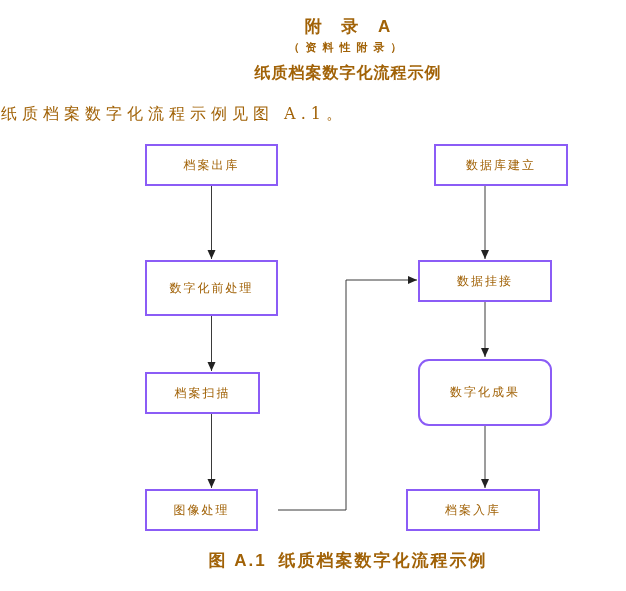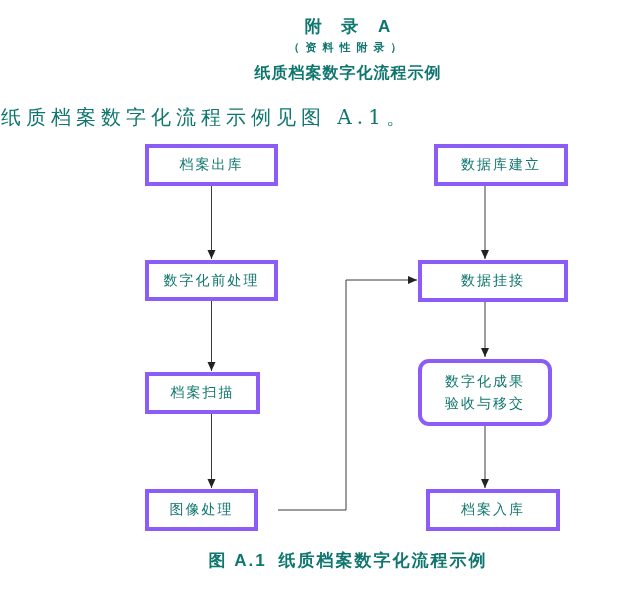--- a/index.html
+++ b/index.html
@@ -1,67 +1,67 @@
 <!DOCTYPE html>
 <html><head>
 <meta charset="utf-8">
 <style>
   html, body { margin: 0; padding: 0; }
   .page {
     position: relative;
     width: 626px;
     height: 591px;
     background: #ffffff;
-    color: #0f766e;
+    color: #a16207;
     font-family: "DejaVu Serif", "Liberation Serif", serif;
     overflow: hidden;
   }
   .hdr {
     position: absolute;
     left: 70px;
     width: 556px;
     text-align: center;
     font-family: "Liberation Sans", "DejaVu Sans", sans-serif;
     font-weight: bold;
     white-space: nowrap;
   }
   .hdr-line1 { top: 15px; font-size: 17px; letter-spacing: 1px; word-spacing: 13px; }
   .hdr-line2 { top: 40px; font-size: 11px; letter-spacing: 6px; }
   .hdr-line3 { top: 63px; font-size: 16px; letter-spacing: 1px; }
   .intro {
     position: absolute;
     left: 1px;
     top: 104px;
-    font-size: 20px;
+    font-size: 16px;
     letter-spacing: 5px;
     white-space: nowrap;
   }
   .flow-box {
     position: absolute;
     box-sizing: border-box;
-    border: 4px solid #8b5cf6;
+    border: 2px solid #8b5cf6;
     background: #ffffff;
     display: flex;
     flex-direction: column;
     align-items: center;
     justify-content: center;
-    font-size: 14px;
+    font-size: 12px;
     letter-spacing: 2px;
     line-height: 1.55;
     text-align: center;
     white-space: nowrap;
   }
   .b1 { left: 145px; top: 144px; width: 133px; height: 42px; }
-  .b2 { left: 145px; top: 260px; width: 133px; height: 41px; }
+  .b2 { left: 145px; top: 260px; width: 133px; height: 56px; }
   .b3 { left: 145px; top: 372px; width: 115px; height: 42px; }
   .b4 { left: 145px; top: 489px; width: 113px; height: 42px; }
   .b5 { left: 418px; top: 144px; width: 134px; height: 42px; margin-left: 16px; }
-  .b6 { left: 418px; top: 260px; width: 150px; height: 42px; }
+  .b6 { left: 418px; top: 260px; width: 134px; height: 42px; }
   .b7 { left: 418px; top: 359px; width: 134px; height: 67px; border-radius: 11px; }
-  .b8 { left: 426px; top: 489px; width: 134px; height: 42px; }
+  .b8 { left: 406px; top: 489px; width: 134px; height: 42px; }
   .connector-layer {
     position: absolute;
     left: 0; top: 0;
     width: 626px; height: 591px;
   }
   .caption {
     position: absolute;
     left: 70px;
     width: 556px;
     top: 549px;
@@ -113,21 +113,20 @@
     <span>图像处理</span>
   </div>
   <div class="flow-box b5">
     <span>数据库建立</span>
   </div>
   <div class="flow-box b6">
     <span>数据挂接</span>
   </div>
   <div class="flow-box b7">
     <span>数字化成果</span>
-    <span>验收与移交</span>
   </div>
   <div class="flow-box b8">
     <span>档案入库</span>
   </div>
 
   <div class="caption">
     <span class="fig-label">图 A.1</span><span>纸质档案数字化流程示例</span>
   </div>
 
 </div>

